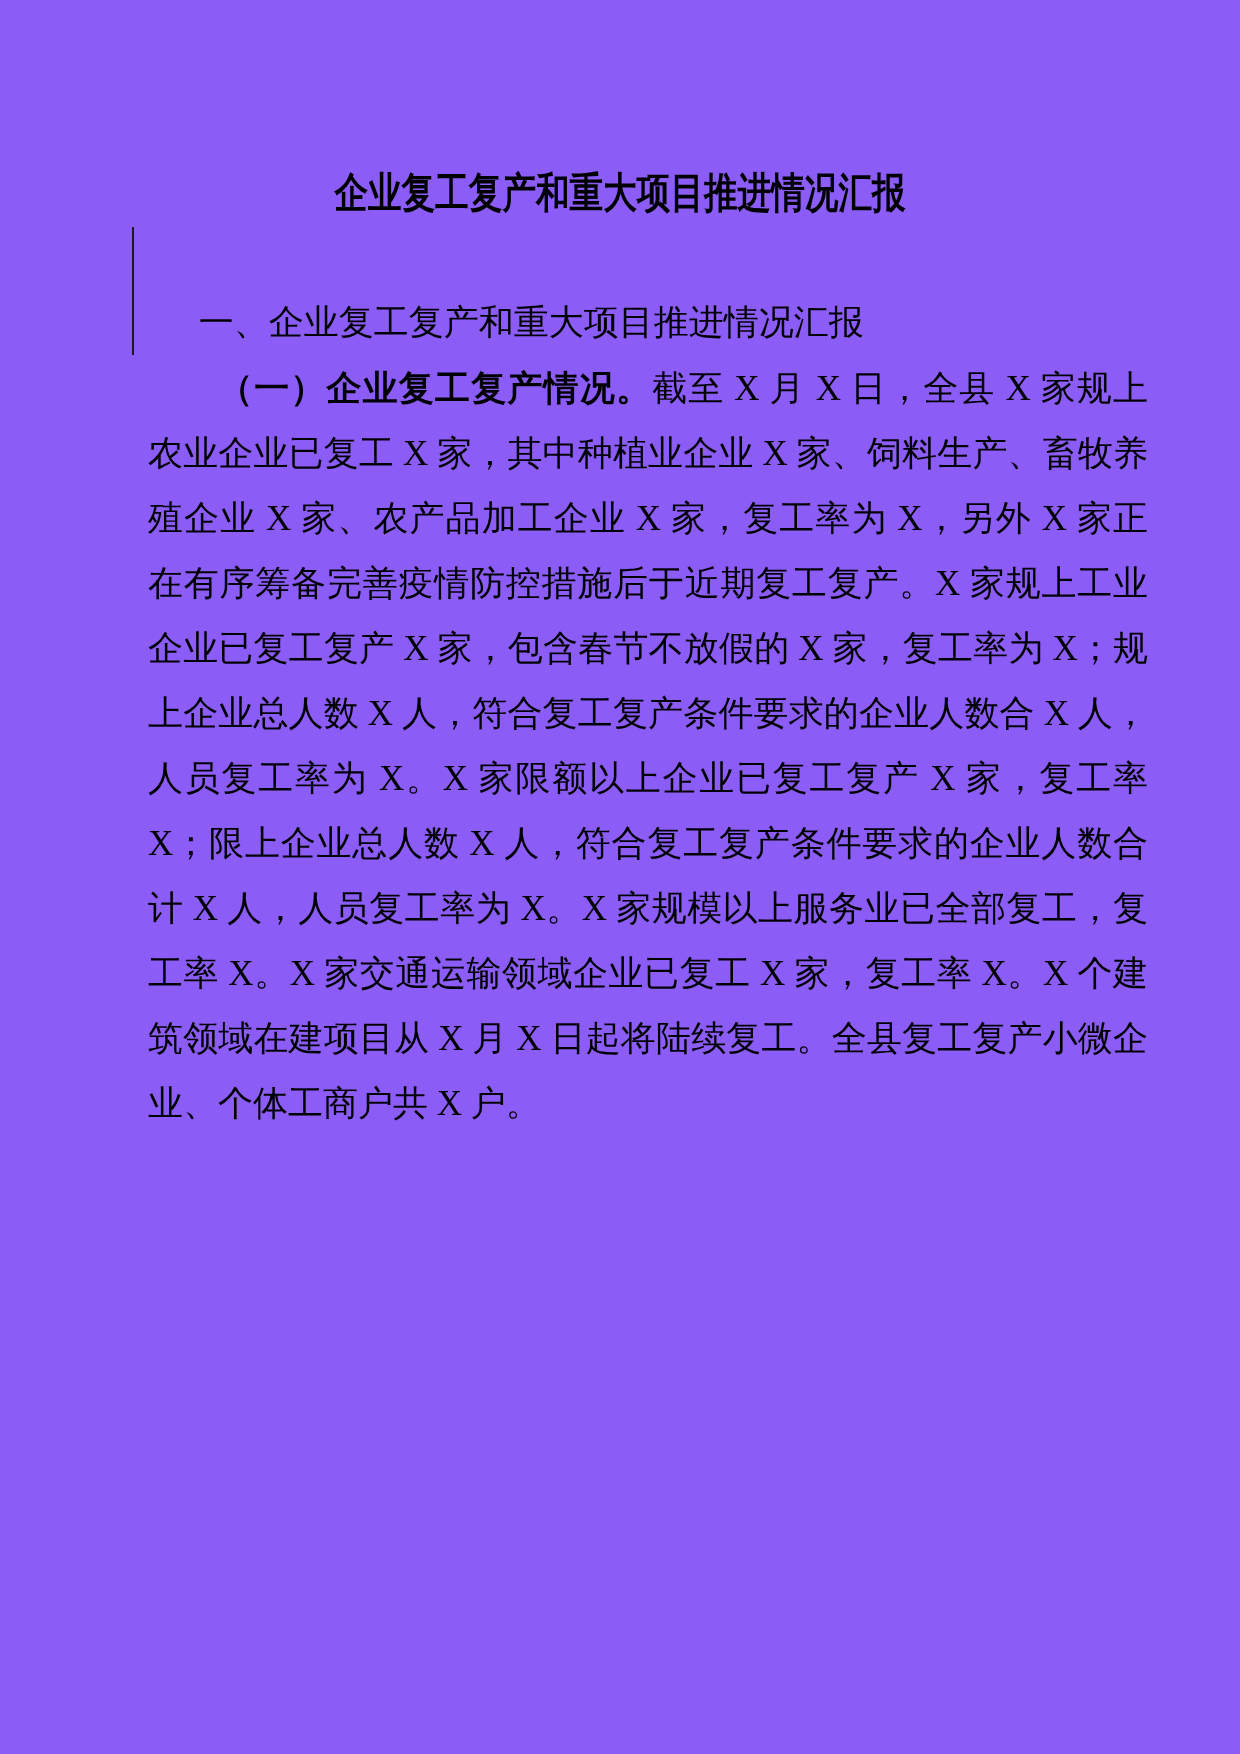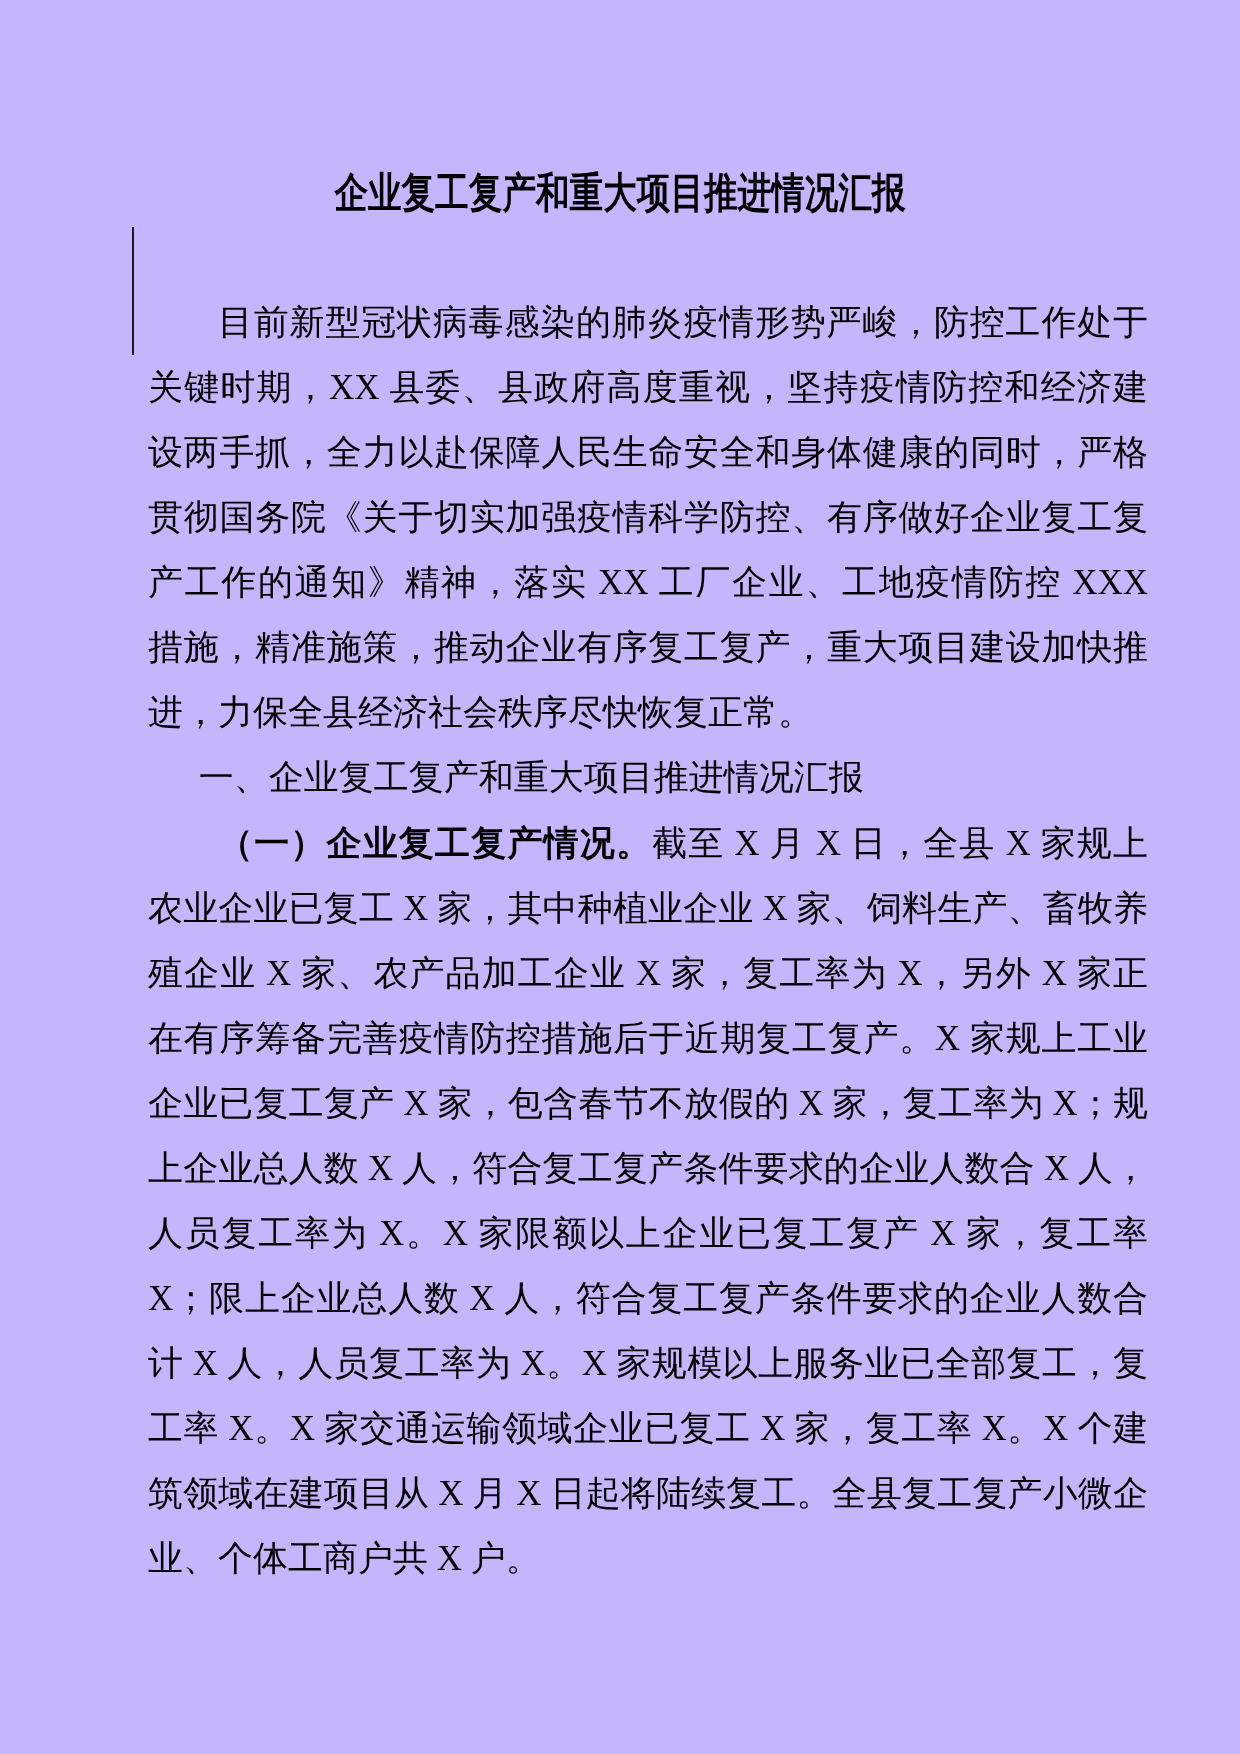--- a/index.html
+++ b/index.html
@@ -4,21 +4,21 @@
 <style>
   html, body {
     margin: 0;
     padding: 0;
     background: #ffffff;
   }
   .page {
     position: relative;
     width: 1240px;
     height: 1754px;
-    background: #c4b5fd;
+    background: #8b5cf6;
     overflow: hidden;
     color: #000000;
   }
   .revision-bar {
     position: absolute;
     left: 132px;
     top: 227px;
     width: 2px;
     height: 128px;
     background: #1a1a1a;
@@ -71,21 +71,20 @@
 <div class="page">
 
   <div class="revision-bar"></div>
 
   <h1 class="title"><span class="title-inner">企业复工复产和重大项目推进情况汇报</span></h1>
 
   <div class="blank-line"></div>
 
   <div class="content">
 
-    <p class="para">目前新型冠状病毒感染的肺炎疫情形势严峻，防控工作处于关键时期，XX 县委、县政府高度重视，坚持疫情防控和经济建设两手抓，全力以赴保障人民生命安全和身体健康的同时，严格贯彻国务院《关于切实加强疫情科学防控、有序做好企业复工复产工作的通知》精神，落实 XX 工厂企业、工地疫情防控 XXX 措施，精准施策，推动企业有序复工复产，重大项目建设加快推进，力保全县经济社会秩序尽快恢复正常。</p>
 
     <p class="para heading">一、企业复工复产和重大项目推进情况汇报</p>
 
     <p class="para"><span class="lead">（一）企业复工复产情况。</span><span>截至 X 月 X 日，全县 X 家规上农业企业已复工 X 家，其中种植业企业 X 家、饲料生产、畜牧养殖企业 X 家、农产品加工企业 X 家，复工率为 X，另外 X 家正在有序筹备完善疫情防控措施后于近期复工复产。X 家规上工业企业已复工复产 X 家，包含春节不放假的 X 家，复工率为 X；规上企业总人数 X 人，符合复工复产条件要求的企业人数合 X 人，人员复工率为 X。X 家限额以上企业已复工复产 X 家，复工率 X；限上企业总人数 X 人，符合复工复产条件要求的企业人数合计 X 人，人员复工率为 X。X 家规模以上服务业已全部复工，复工率 X。X 家交通运输领域企业已复工 X 家，复工率 X。X 个建筑领域在建项目从 X 月 X 日起将陆续复工。全县复工复产小微企业、个体工商户共 X 户。</span></p>
 
   </div>
 
 </div>
 
 </body></html>

